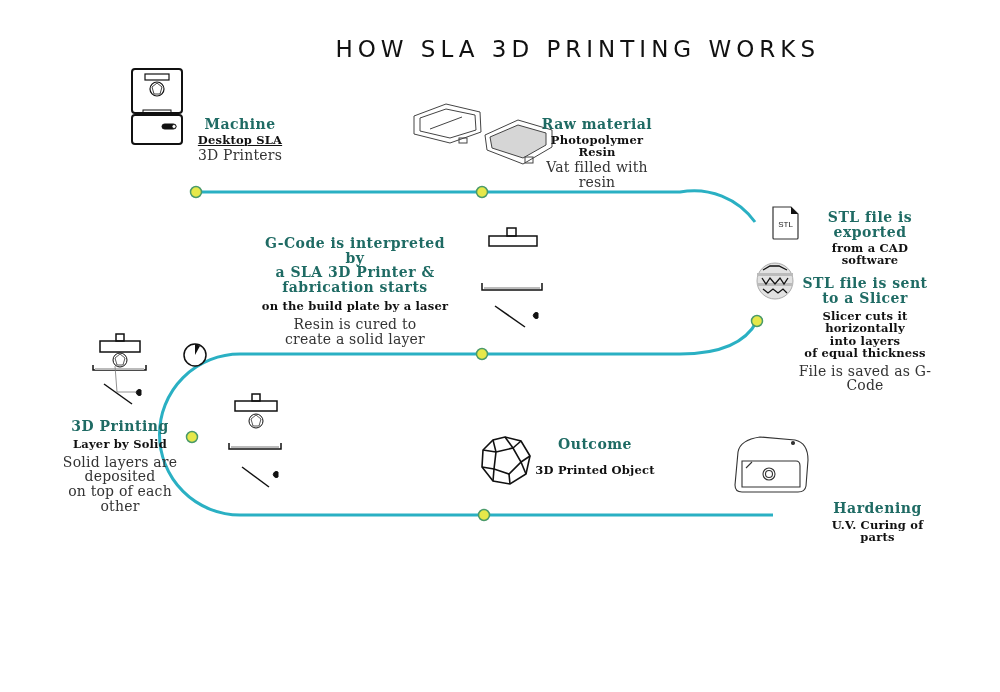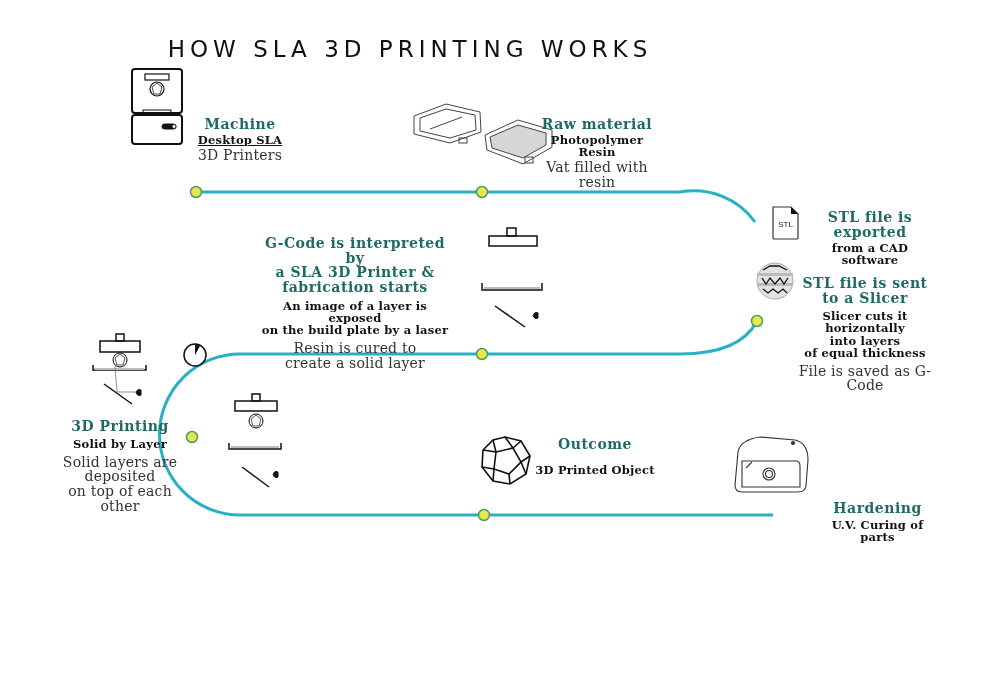--- a/index.html
+++ b/index.html
@@ -1,17 +1,17 @@
 <!DOCTYPE html>
 <html><head>
 <meta charset="utf-8">
 <style>
   html, body { margin: 0; padding: 0; background: #ffffff; }
   body { width: 1000px; height: 692px; position: relative; overflow: hidden; font-family: "DejaVu Serif", serif; }
-  .title { position: absolute; left: 0; top: 36px; width: 820px; text-align: center; font-family: "DejaVu Sans", sans-serif; font-size: 23px; letter-spacing: 5px; color: #111; font-weight: 500; }
+  .title { position: absolute; left: 0; top: 36px; width: 820px; text-align: right; font-family: "DejaVu Sans", sans-serif; font-size: 23px; letter-spacing: 5px; color: #111; font-weight: 500; }
   svg.diagram { position: absolute; left: 0; top: 0; }
   .lbl { position: absolute; text-align: center; line-height: 1.05; }
   .h { color: #1f6b64; font-weight: bold; font-size: 14px; letter-spacing: 0.5px; }
   .m { color: #111; font-weight: bold; font-size: 11.5px; letter-spacing: 0.2px; }
   .s { color: #333; font-size: 14px; letter-spacing: 0.2px; }
   .lbl div { margin: 0; }
   .gap { height: 5px; }
 </style>
 </head>
 <body>
@@ -151,30 +151,29 @@
   <div class="m">of equal thickness</div>
   <div class="gap"></div>
   <div class="s">File is saved as G-Code</div>
 </div>
 
 <div class="lbl" style="left:260px;top:236px;width:190px;">
   <div class="h">G-Code is interpreted by</div>
   <div class="h">a SLA 3D Printer &amp;</div>
   <div class="h">fabrication starts</div>
   <div class="gap"></div>
-  <div class="m">An image of a layer is exposed</div>
   <div class="m">on the build plate by a laser</div>
   <div class="gap"></div>
   <div class="s">Resin is cured to</div>
   <div class="s">create a solid layer</div>
 </div>
 
 <div class="lbl" style="left:50px;top:419px;width:140px;">
   <div class="h">3D Printing</div>
-  <div class="m" style="margin-top:4px;">Solid by Layer</div>
+  <div class="m" style="margin-top:4px;">Layer by Solid</div>
   <div class="s" style="margin-top:5px;">Solid layers are deposited</div>
   <div class="s">on top of each other</div>
 </div>
 
 <div class="lbl" style="left:535px;top:437px;width:120px;">
   <div class="h">Outcome</div>
   <div class="m" style="margin-top:12px;">3D Printed Object</div>
 </div>
 
 <div class="lbl" style="left:815px;top:483px;width:125px;margin-top:18px;">

